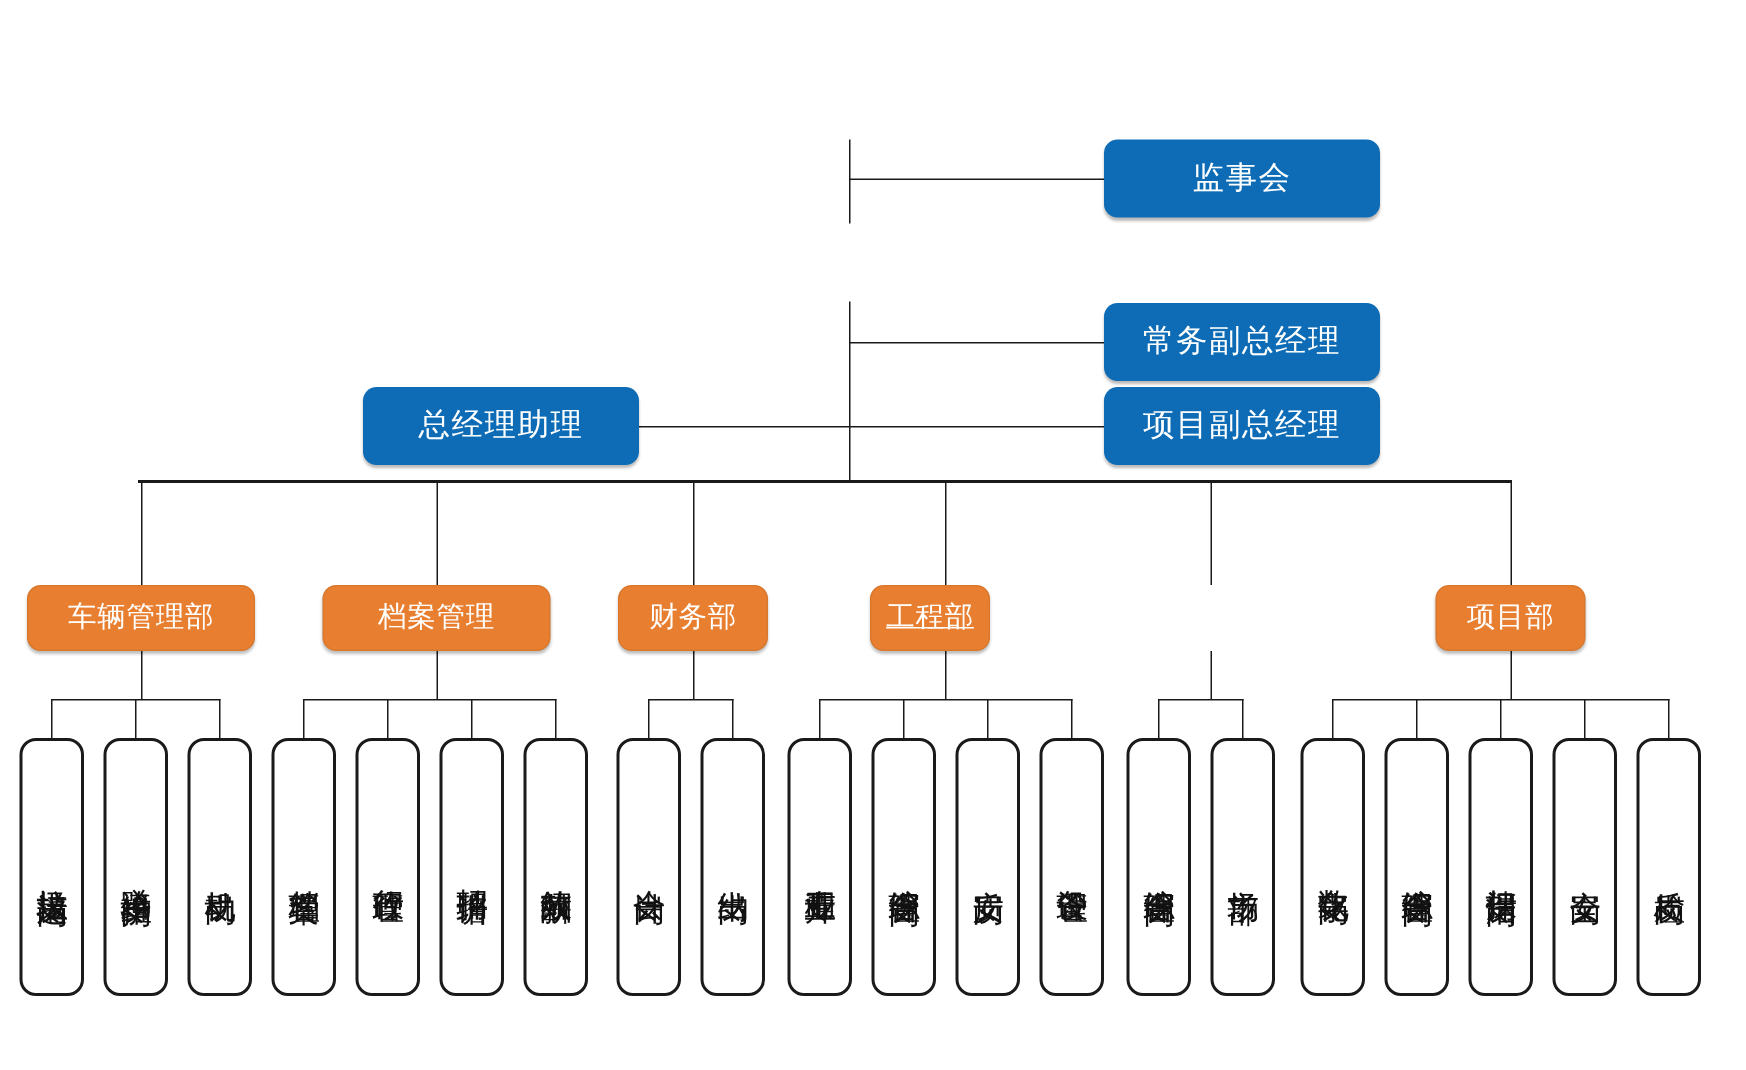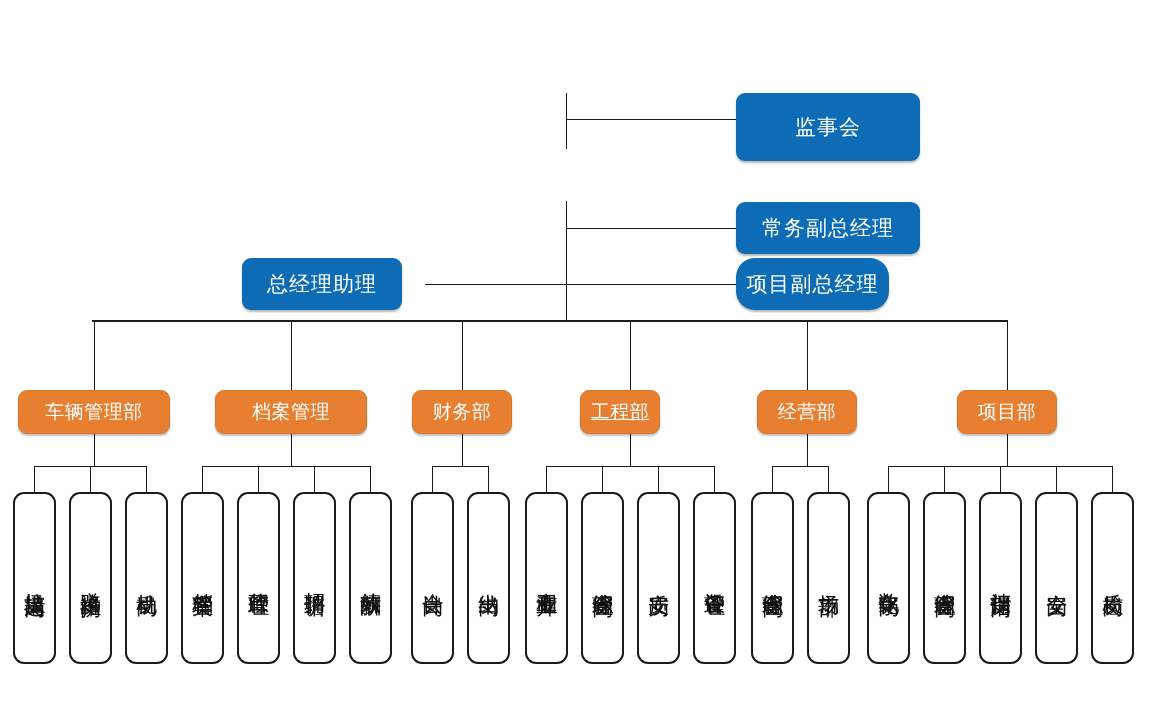--- a/index.html
+++ b/index.html
@@ -135,56 +135,53 @@
     <div class="line v" style="left:772px; top:466px; height:26px;"></div>
     <div class="line v" style="left:828px; top:466px; height:26px;"></div>
     <div class="line v" style="left:888px; top:466px; height:26px;"></div>
     <div class="line v" style="left:944px; top:466px; height:26px;"></div>
     <div class="line v" style="left:1000px; top:466px; height:26px;"></div>
     <div class="line v" style="left:1056px; top:466px; height:26px;"></div>
     <div class="line v" style="left:1112px; top:466px; height:26px;"></div>
   </div>
 
 
-  <div class="node blue" style="left:736px; top:93px; width:184px; height:68px;">
+  <div class="node blue" style="left:736px; top:93px; width:184px; height:52px;">
     <span>监事会</span>
   </div>
 
 
   <div class="node blue" style="left:736px; top:202px; width:184px; height:52px;">
     <span>常务副总经理</span>
   </div>
 
-  <div class="node blue" style="left:242px; top:258px; width:160px; height:52px;">
+  <div class="node blue" style="left:242px; top:258px; width:184px; height:52px;">
     <span>总经理助理</span>
   </div>
 
-  <div class="node blue" style="left:736px; top:258px; width:153px; height:52px;border-radius:19px;">
+  <div class="node blue" style="left:736px; top:258px; width:184px; height:52px;">
     <span>项目副总经理</span>
   </div>
 
   <div class="node orange" style="left:18px; top:390px; width:152px; height:44px;">
     <span>车辆管理部</span>
   </div>
 
   <div class="node orange" style="left:215px; top:390px; width:152px; height:44px;">
     <span>档案管理</span>
   </div>
 
   <div class="node orange" style="left:412px; top:390px; width:100px; height:44px;">
     <span>财务部</span>
   </div>
 
   <div class="node orange" style="left:580px; top:390px; width:80px; height:44px;text-decoration:underline;">
     <span>工程部</span>
   </div>
 
-  <div class="node orange" style="left:757px; top:390px; width:100px; height:44px;">
-    <span>经营部</span>
-  </div>
 
   <div class="node orange" style="left:957px; top:390px; width:100px; height:44px;">
     <span>项目部</span>
   </div>
 
   <div class="leaf" style="left:13px; top:492px; width:43px; height:172px;">
     <span class="vtext">垃圾清运岗</span>
   </div>
   <div class="leaf" style="left:69px; top:492px; width:43px; height:172px;">
     <span class="vtext">道路维护岗</span>

